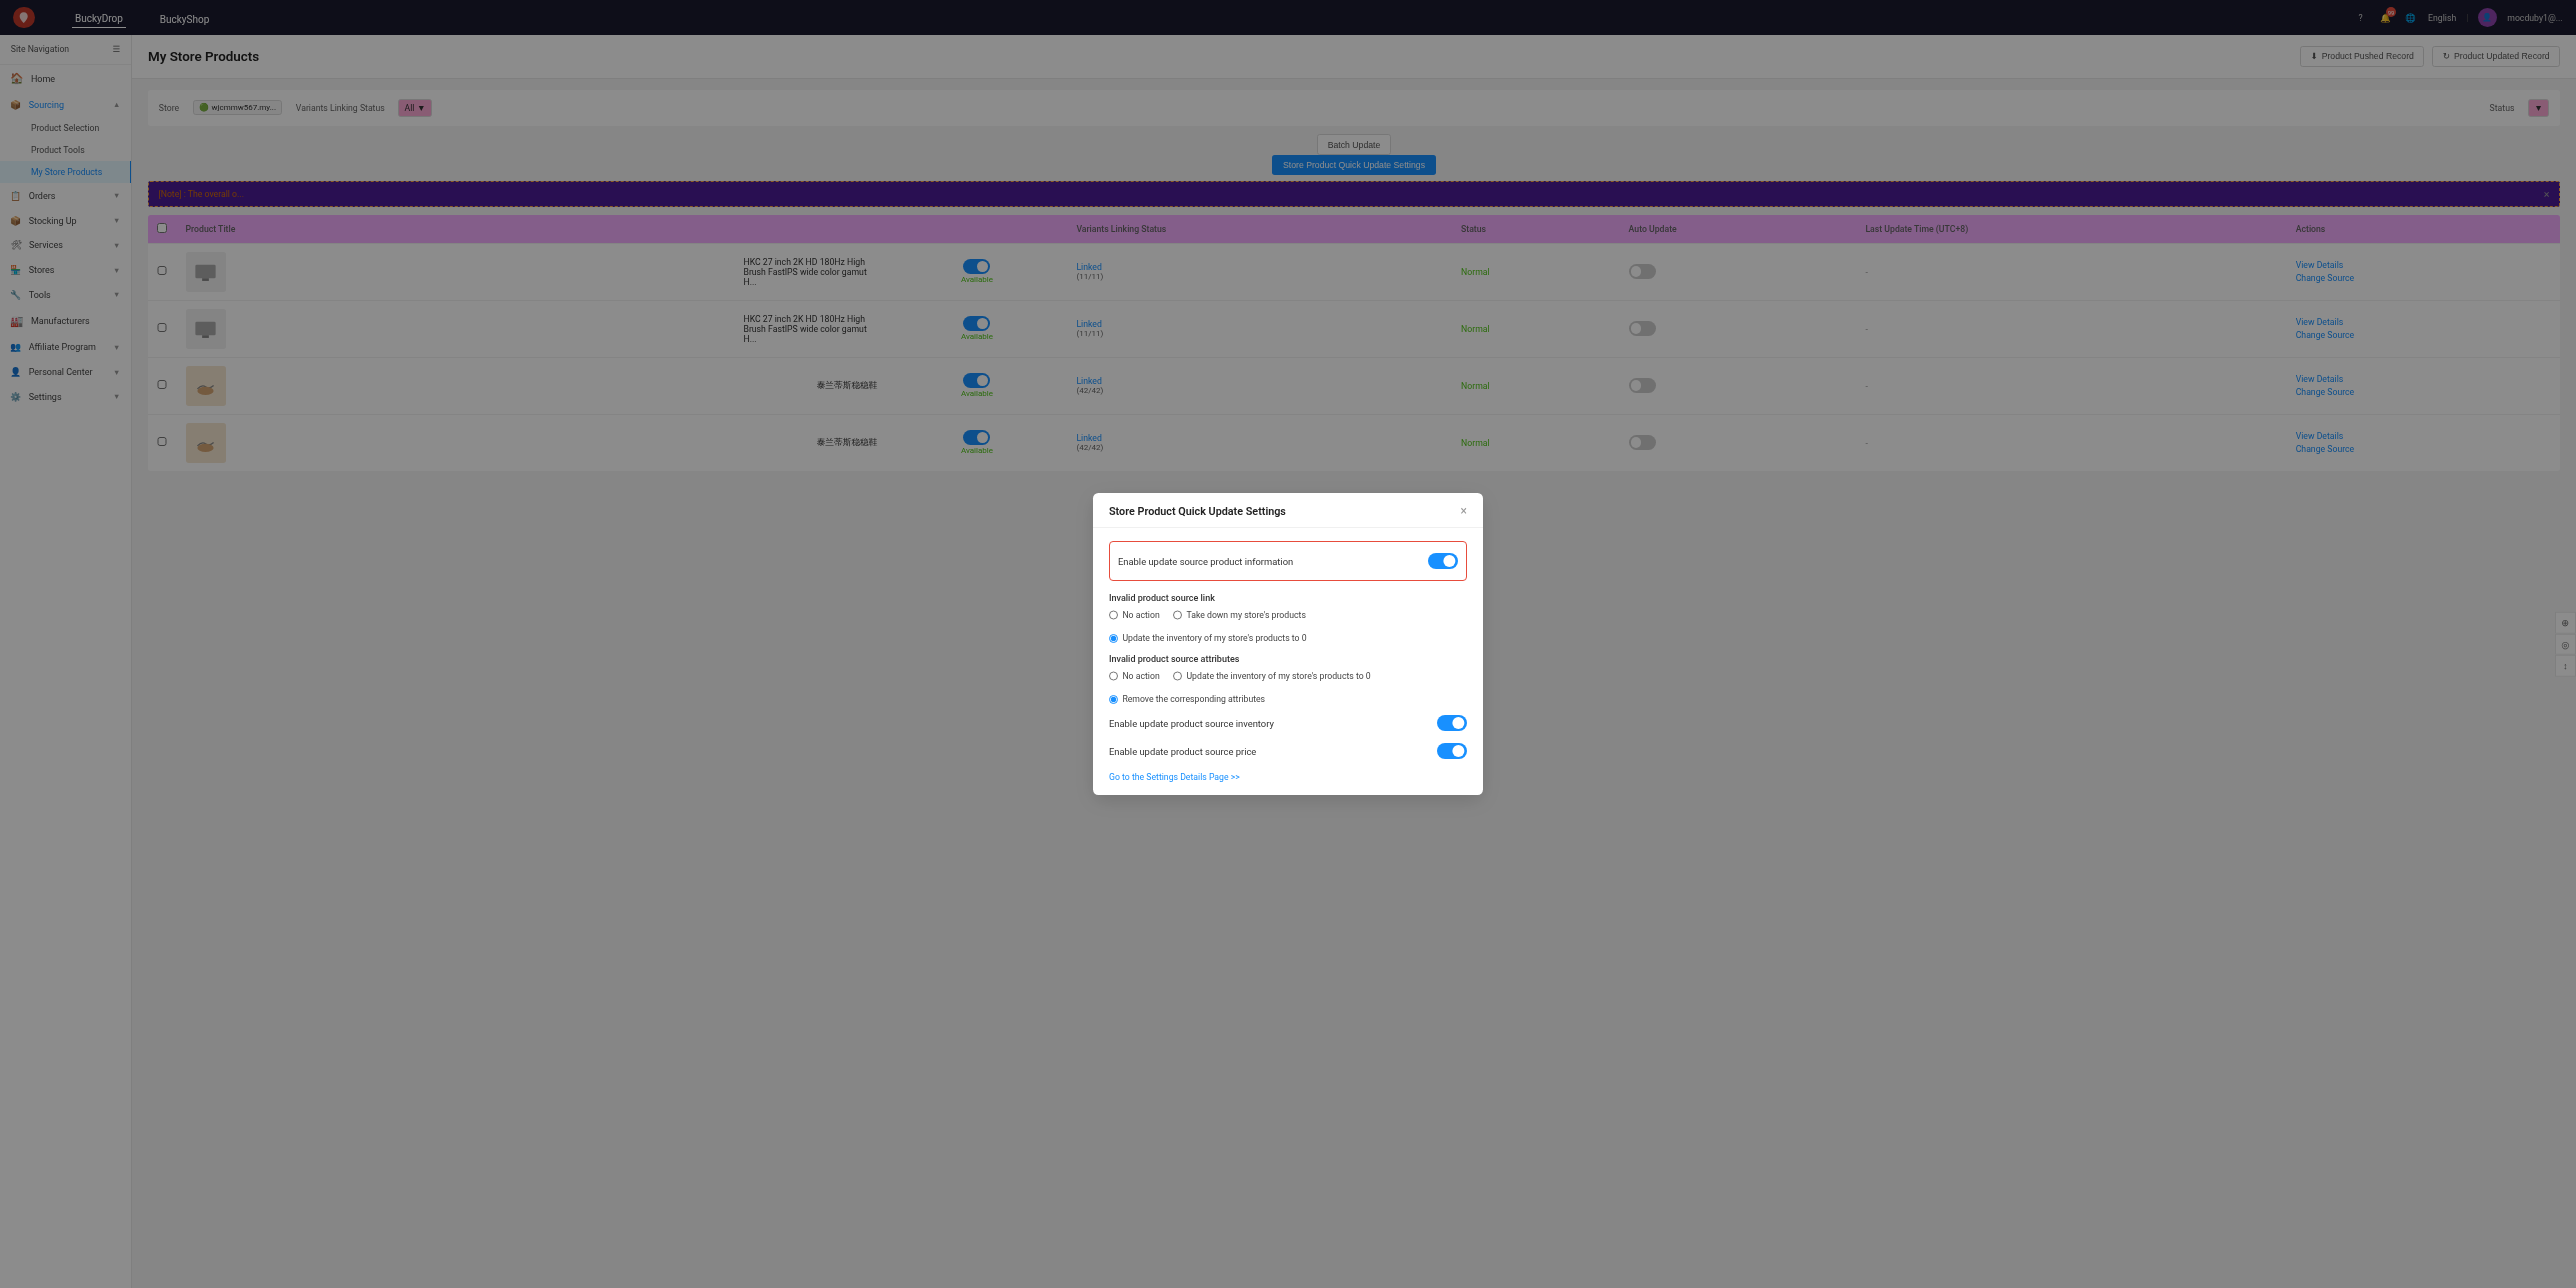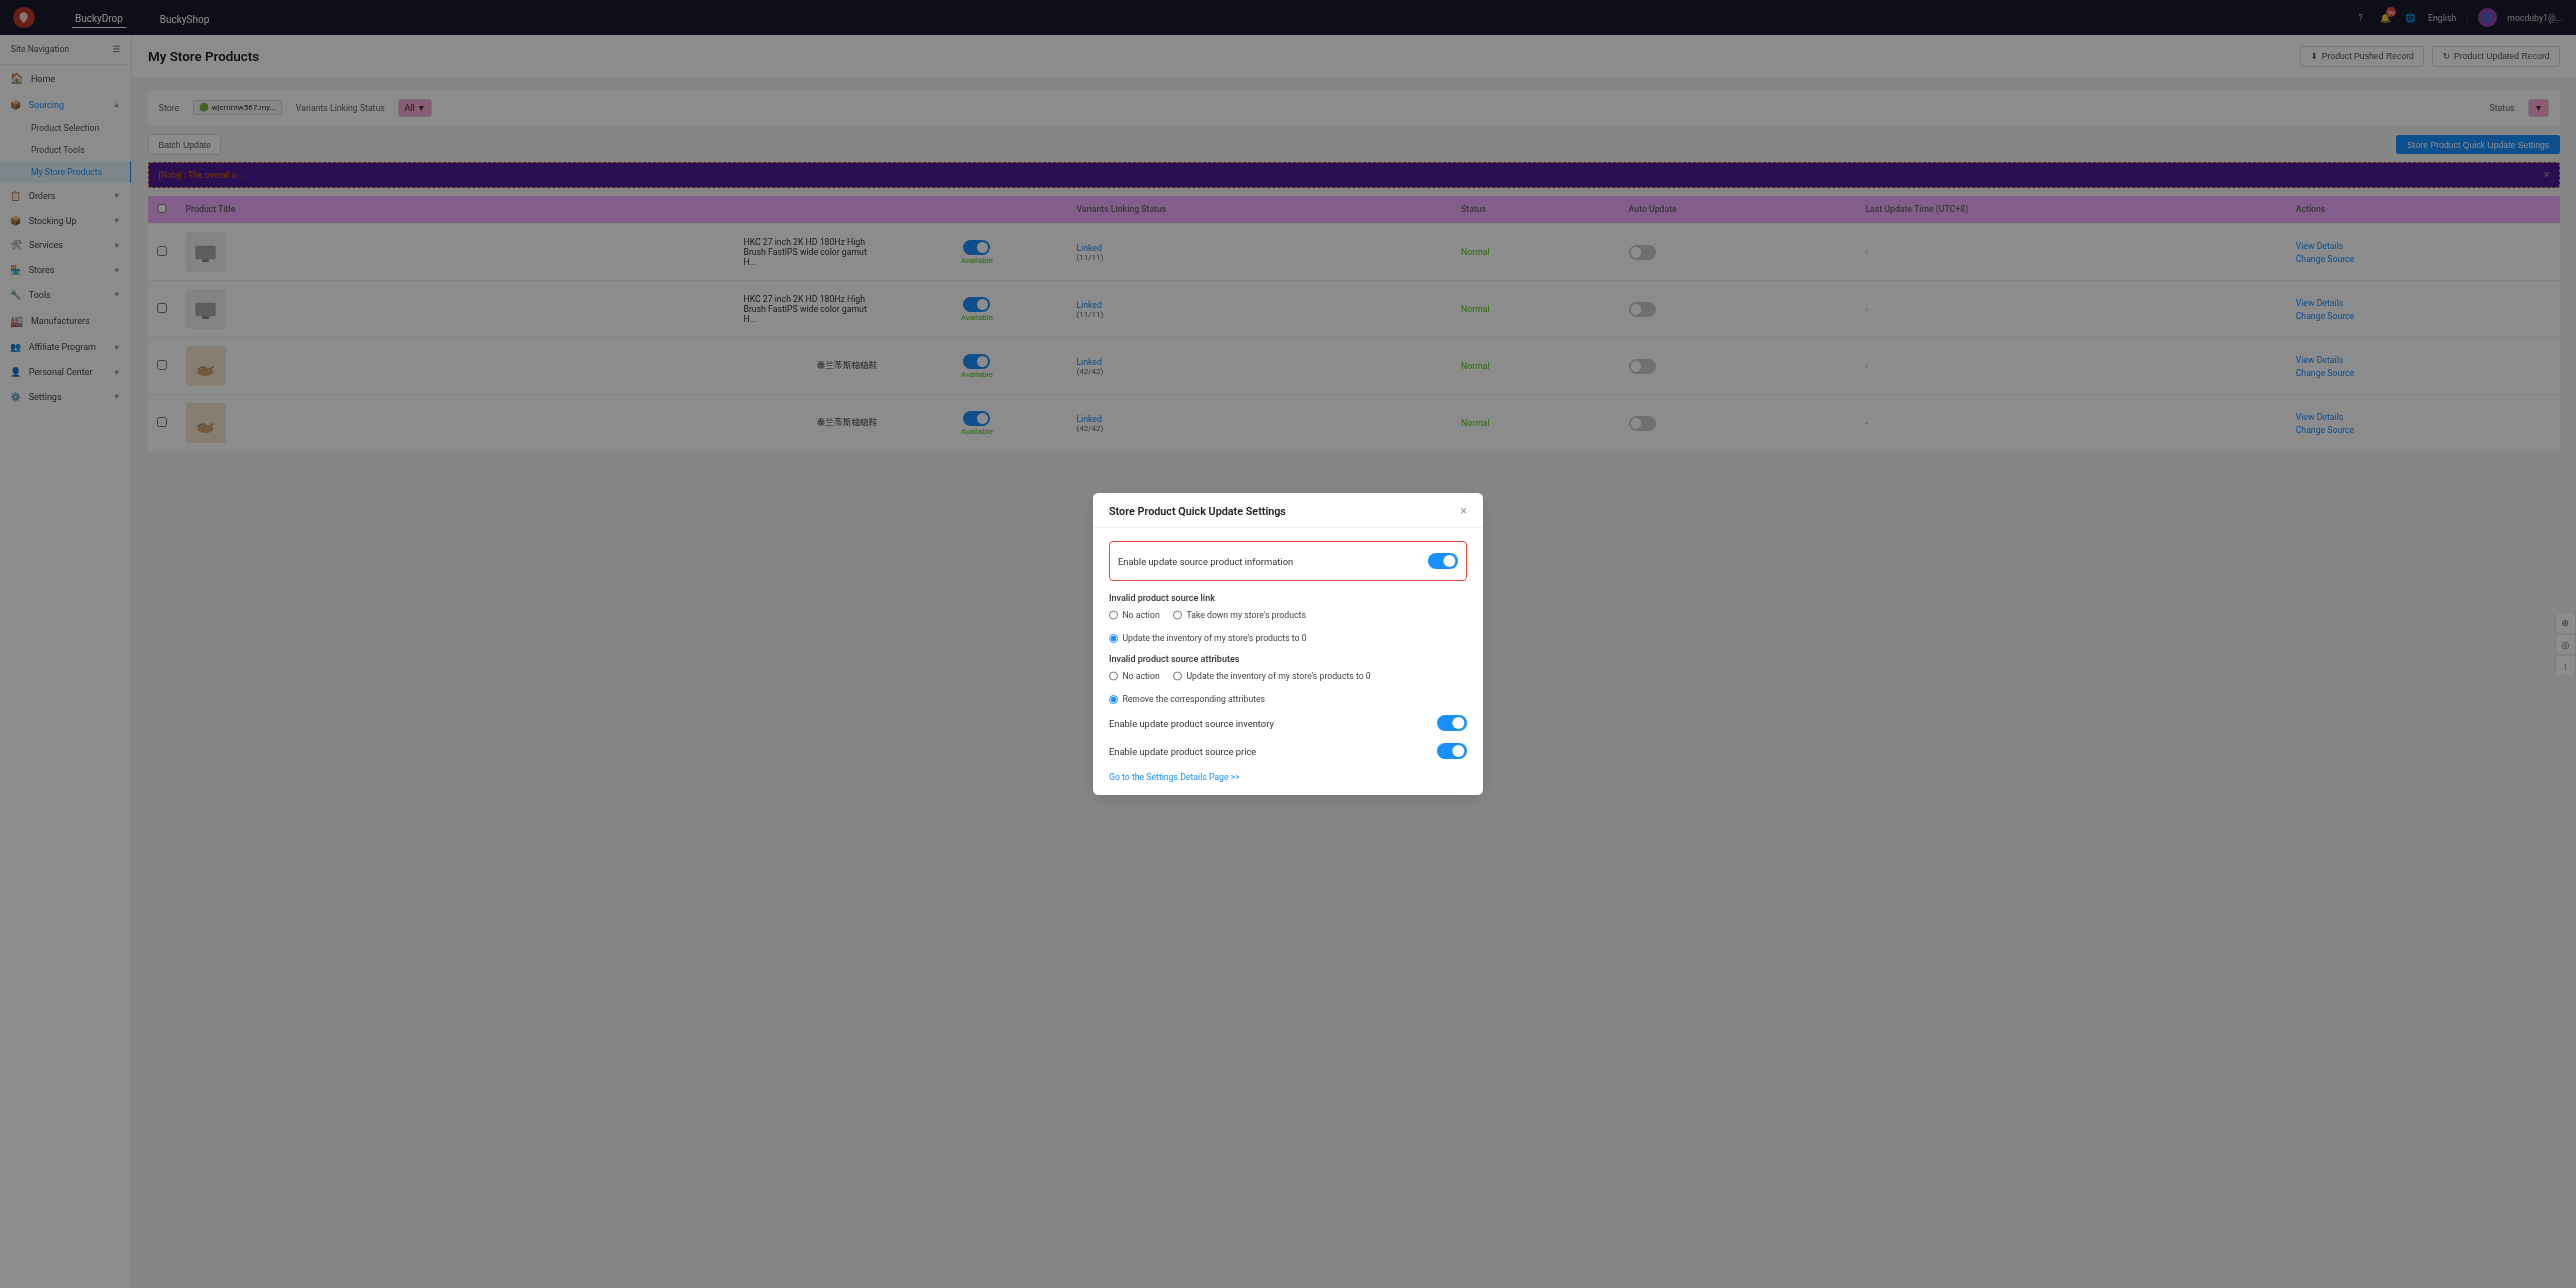--- a/index.html
+++ b/index.html
@@ -40,21 +40,21 @@
     .main-title { font-size: 13.4px; font-weight: 600; color: #222; }
     .main-actions { display: flex; gap: 8px; }
     .action-btn { display: flex; align-items: center; gap: 4px; padding: 4.7px 9.4px; border: 0.7px solid #d9d9d9; background: white; border-radius: 2.7px; cursor: pointer; font-size: 8.7px; color: #555; }
 
     
     .content { padding: 10.8px 16px; }
     .filter-row { background: white; padding: 9.4px 10.8px; border-radius: 2.7px; margin-bottom: 8px; display: flex; align-items: center; gap: 13.4px; }
     .filter-label { font-size: 8.7px; color: #666; }
     .store-tag { display: inline-flex; align-items: center; gap: 2.7px; padding: 2px 5.4px; background: #f5f5f5; border: 0.7px solid #d9d9d9; border-radius: 2.7px; font-size: 8px; }
 
-    .batch-row { display: flex; align-items: center; justify-content: space-between; margin-bottom: 6.7px; }
+    .batch-row { display: flex; align-items: center; justify-content: space-between; margin-bottom: 6.7px; flex-direction: column; }
     .batch-btn { padding: 4.7px 9.4px; border: 0.7px solid #d9d9d9; background: white; border-radius: 2.7px; cursor: pointer; font-size: 8.7px; color: #555; }
     .quick-update-btn { padding: 4.7px 10.8px; background: #1890ff; color: white; border: none; border-radius: 2.7px; cursor: pointer; font-size: 8.7px; }
 
     .note-bar { background: #4c1d95; border: 0.7px dashed #ffa940; border-radius: 2.7px; padding: 5.4px 9.4px; margin-bottom: 8px; font-size: 8.7px; color: #d46b08; display: flex; align-items: center; justify-content: space-between; }
     .note-close { cursor: pointer; color: #999; font-size: 10.8px; }
 
     
     .table-wrap { background: white; border-radius: 2.7px; overflow: hidden; }
     .table { width: 100%; border-collapse: collapse; }
     .table th { padding: 8px 9.4px; text-align: left; font-size: 8.7px; color: #666; font-weight: 500; border-bottom: 0.7px solid #f0f0f0; background: #f0abfc; }

